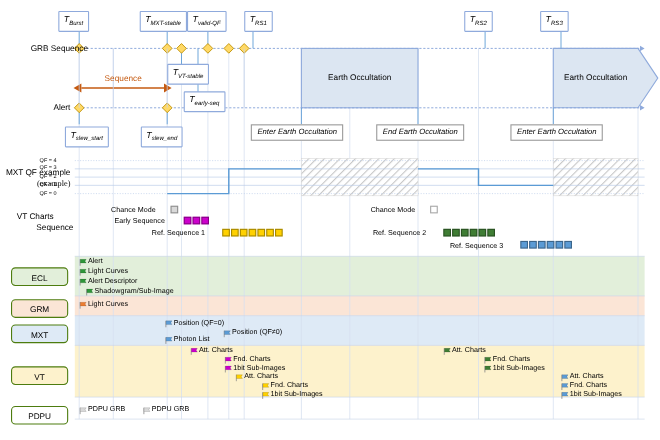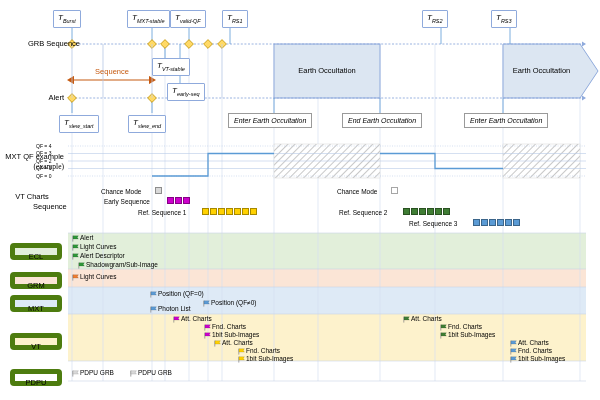--- a/index.html
+++ b/index.html
@@ -49,21 +49,21 @@
     font-size:7.5px;
     color:#000;
     text-align:right;
     white-space:nowrap;
     line-height:1.25;
   }
 
   
   .pill {
     position:absolute;
-    border:5px solid #4d7c0f;
+    border:1px solid #4d7c0f;
     border-radius:4px;
     font-size:7.5px;
     text-align:center;
     line-height:17px;
     height:17px;
     width:52px;
     color:#000;
   }
 
   

